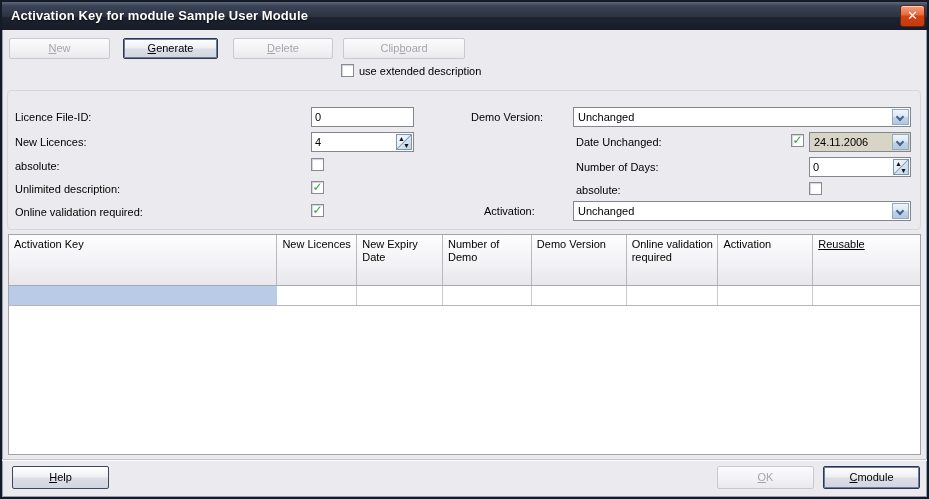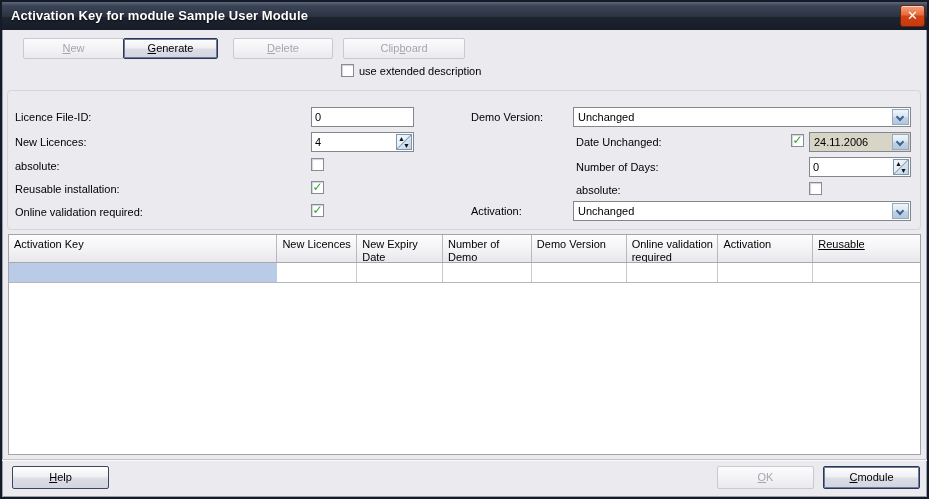--- a/index.html
+++ b/index.html
@@ -99,21 +99,21 @@
   .groupbox{
     position:absolute; left:5px; top:88px; width:914px; height:140px;
     border:1px solid #d7d4dc; border-radius:4px;
   }
 
   
   .grid{
     position:absolute; left:6px; top:232px; width:913px; height:221px;
     background:#fff; border:1px solid #a3a3a8;
   }
-  .grid-head{ display:flex; height:28px;
+  .grid-head{ display:flex; height:51px;
     background:linear-gradient(180deg,#fdfdfe 0%,#f2f2f5 60%,#e7e7ec 100%);
     border-bottom:1px solid #a8a8ad;
   }
   .grid-head .hcell{
     font-size:11px; line-height:13px; padding:3px 4px 0 5px;
     border-right:1px solid #b9b9bd; color:#000; overflow:hidden;
   }
   .grid-row{ display:flex; height:20px; border-bottom:1px solid #b5b5ba; }
   .grid-row .cell{ border-right:1px solid #cacace; font-size:11px; line-height:19px; padding:0 4px;}
   .grid-row .cell.sel{ background:#b9cbe6; border-right-color:#b9cbe6; }
@@ -130,21 +130,21 @@
 
 <div class="dialog">
 
   <div class="titlebar">
     <span class="title">Activation Key for module Sample User Module</span>
     <div class="close-btn">
       <span class="x">✕</span>
     </div>
   </div>
 
-  <div class="btn disabled" style="left:21px; top:36px; width:101px;"><span></span><span class="u">N</span><span>ew</span></div>
+  <div class="btn disabled" style="left:7px; top:36px; width:101px;"><span></span><span class="u">N</span><span>ew</span></div>
   <div class="btn default" style="left:121px; top:36px; width:95px;"><span></span><span class="u">G</span><span>enerate</span></div>
   <div class="btn disabled" style="left:231px; top:36px; width:100px;"><span></span><span class="u">D</span><span>elete</span></div>
   <div class="btn disabled" style="left:341px; top:36px; width:122px;"><span>Clip</span><span class="u">b</span><span>oard</span></div>
 
   <span class="cb" style="left:339px; top:62px;">
       <span class="mark"></span>
     </span>
   <span class="lbl" style="left:357px; top:62px;">use extended description</span>
 
   <div class="groupbox">
@@ -159,21 +159,21 @@
           <span class="up">▲</span>
           <span class="dn">▼</span>
         </span>
     </div>
 
     <span class="lbl" style="left:7px; top:68px;">absolute:</span>
     <span class="cb" style="left:303px; top:67px;">
         <span class="mark"></span>
       </span>
 
-    <span class="lbl" style="left:7px; top:91px;">Reusable installation:</span>
+    <span class="lbl" style="left:7px; top:91px;">Unlimited description:</span>
     <span class="cb" style="left:303px; top:90px;">
         <span class="mark">✓</span>
       </span>
 
     <span class="lbl" style="left:7px; top:114px;">Online validation required:</span>
     <span class="cb" style="left:303px; top:113px;">
         <span class="mark">✓</span>
       </span>
 
     <span class="lbl" style="left:463px; top:19px;">Demo Version:</span>
@@ -202,21 +202,21 @@
           <span class="up">▲</span>
           <span class="dn">▼</span>
         </span>
     </div>
 
     <span class="lbl" style="left:568px; top:92px;">absolute:</span>
     <span class="cb" style="left:801px; top:91px;">
         <span class="mark"></span>
       </span>
 
-    <span class="lbl" style="left:463px; top:113px;">Activation:</span>
+    <span class="lbl" style="left:476px; top:113px;">Activation:</span>
     <div class="combo" style="left:565px; top:110px; width:338px;">
       <span class="val">Unchanged</span>
       <span class="drop">
           <span class="chev"></span>
         </span>
     </div>
   </div>
 
   <div class="grid">
     <div class="grid-head">

